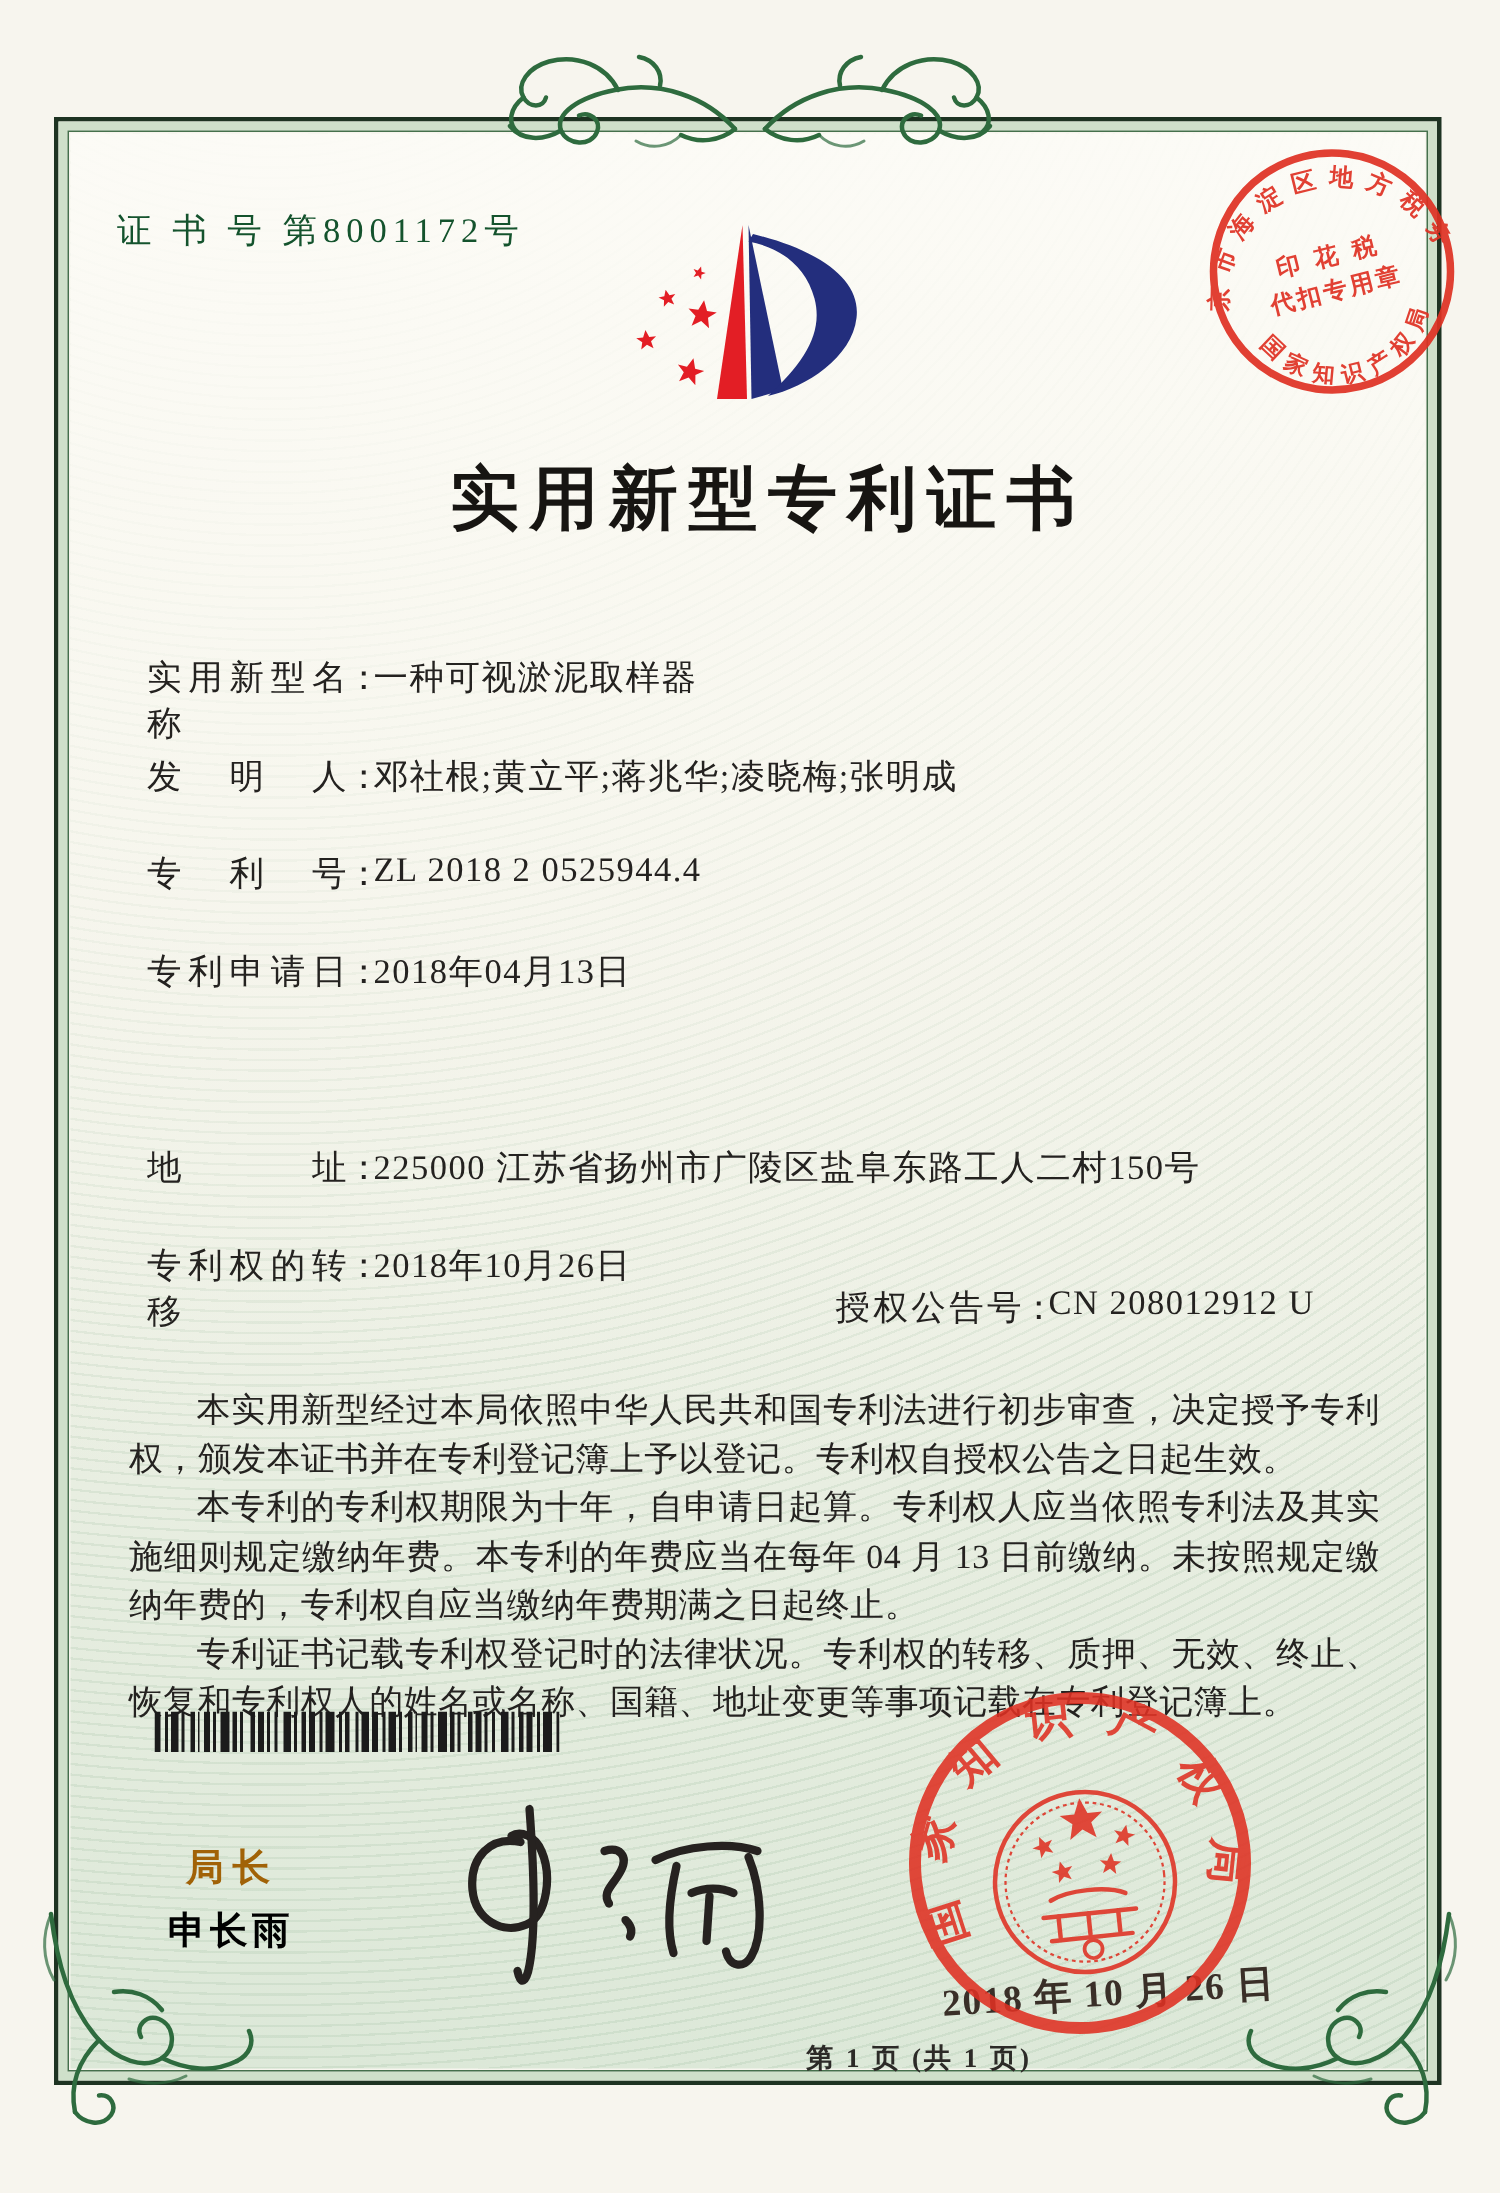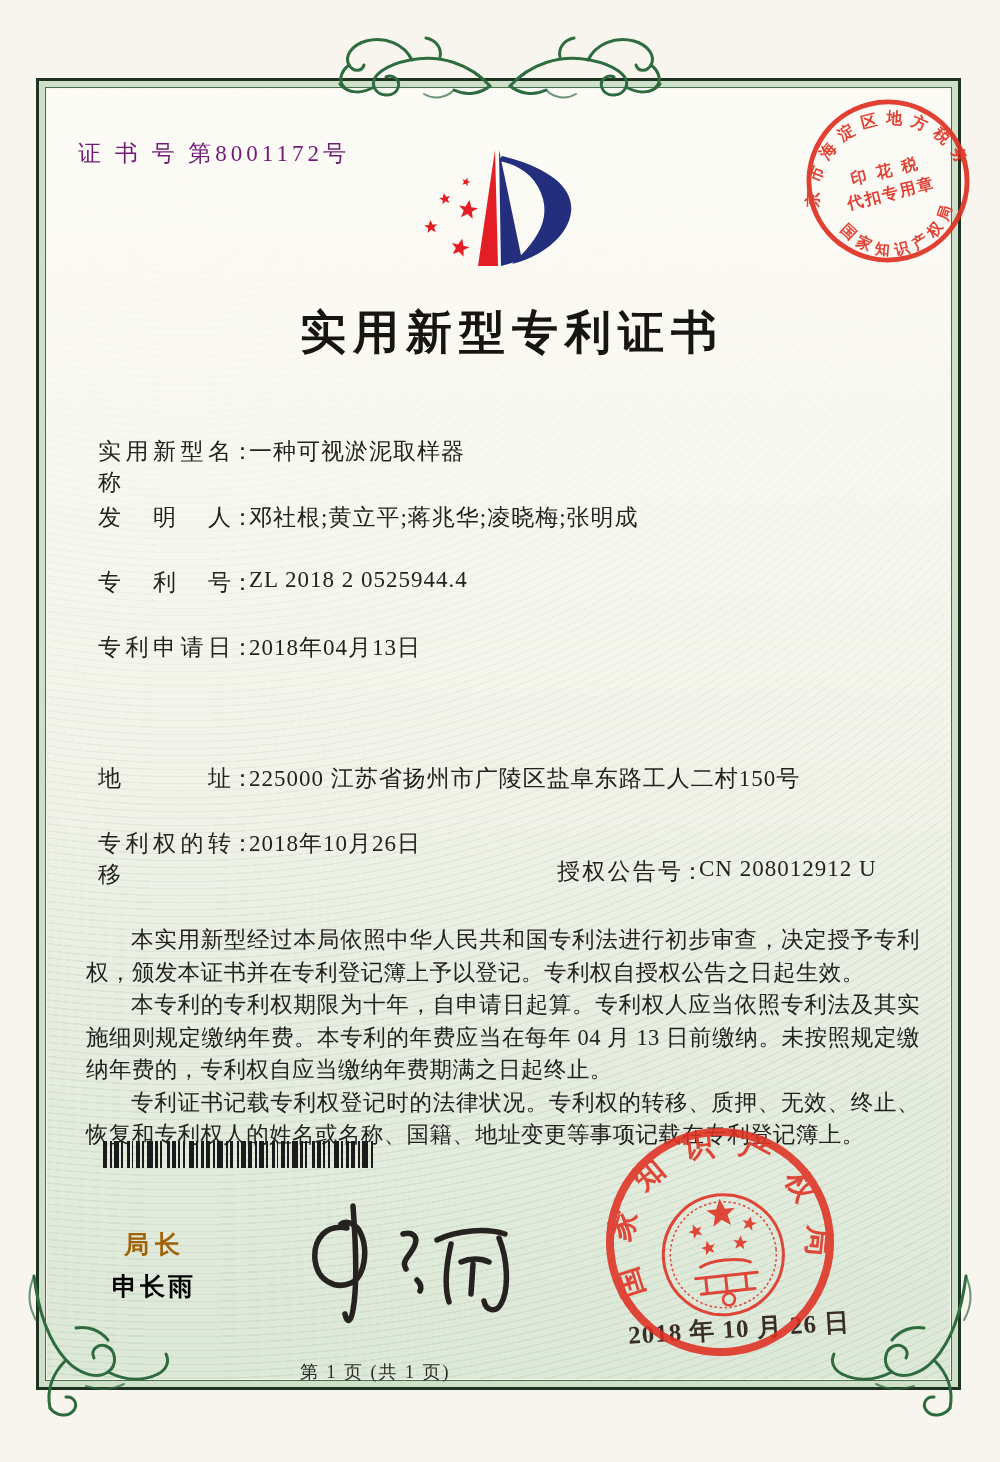--- a/index.html
+++ b/index.html
@@ -31,21 +31,21 @@
     background:
       linear-gradient(180deg, rgba(252,251,246,0.95) 0%, rgba(250,249,242,0.8) 22%, rgba(248,247,238,0.45) 45%, rgba(255,255,255,0) 70%),
       repeating-radial-gradient(circle 1500px at 15% -20%, rgba(85,140,95,0.10) 0px, rgba(85,140,95,0.10) 1.5px, transparent 1.5px, transparent 7px),
       linear-gradient(180deg, #fbfaf3 0%, #f3f3ea 40%, #e8eee1 70%, #dce8d8 100%);
   }
   .ornament{position:absolute;z-index:2;pointer-events:none;}
   
   .abs{position:absolute;z-index:3;}
   .cert-no{
     left:78px;top:138px;
-    font-size:23px;color:#701a75;letter-spacing:4px;
+    font-size:23px;color:#14532d;letter-spacing:4px;
   }
   .title{
     left:190px;top:290px;width:620px;
     text-align:center;font-size:46px;font-weight:bold;color:#171512;
     letter-spacing:7px;margin:12px;
   }
   .field-row{left:98px;width:840px;font-size:23px;color:#242220;}
   .field-label{
     display:inline-block;width:133px;
     text-align:justify;text-align-last:justify;text-justify:inter-character;
@@ -60,22 +60,22 @@
     font-size:22.5px;line-height:32.5px;color:#242220;margin-top:48px;
   }
   .paras p{margin:0;text-indent:2em;text-align:justify;letter-spacing:0.4px;}
   .official-title{left:124px;top:1228px;font-size:25px;color:#a16207;letter-spacing:6px;font-weight:600;}
   .official-name{left:112px;top:1270px;font-size:25px;color:#000000;letter-spacing:3px;font-weight:600;}
   .seal-date{
     left:628px;top:1312px;font-size:25px;font-weight:bold;color:#3a2f28;
     letter-spacing:1px;transform:rotate(-3.5deg);
   }
   .footer{
-    left:300px;top:1360px;width:400px;text-align:left;
-    font-size:18px;color:#2c2a27;letter-spacing:2px;
+    left:288px;top:1360px;width:400px;text-align:right;
+    font-size:18px;color:#2c2a27;letter-spacing:2px;font-weight:bold;
   }
   .seal{position:absolute;z-index:4;}
   .tax-seal{left:793px;top:86px;transform:rotate(-14deg);opacity:0.92;}
   .cnipa-seal{left:570px;top:1092px;transform:rotate(-6deg);opacity:0.95;}
   .signature{left:265px;top:1188px;z-index:5;}
   .barcode{left:103px;top:1141px;z-index:3;}
 </style>
 </head>
 <body>
 

